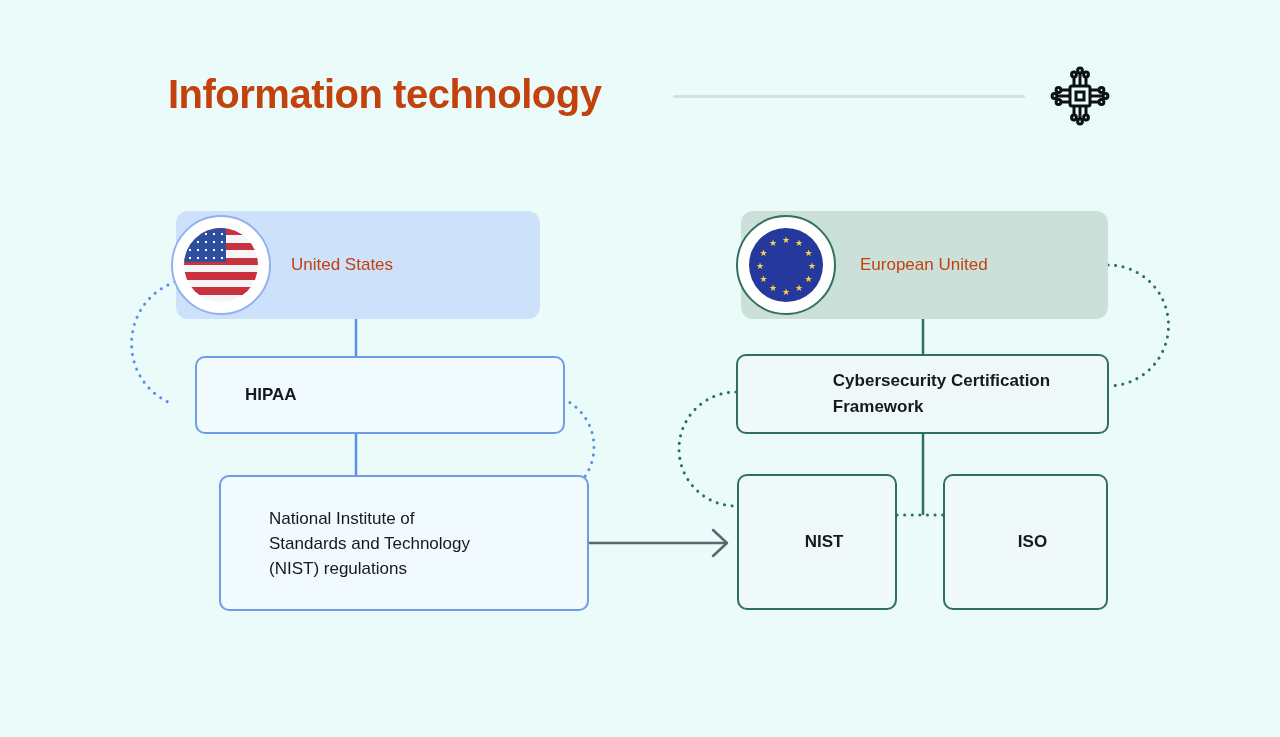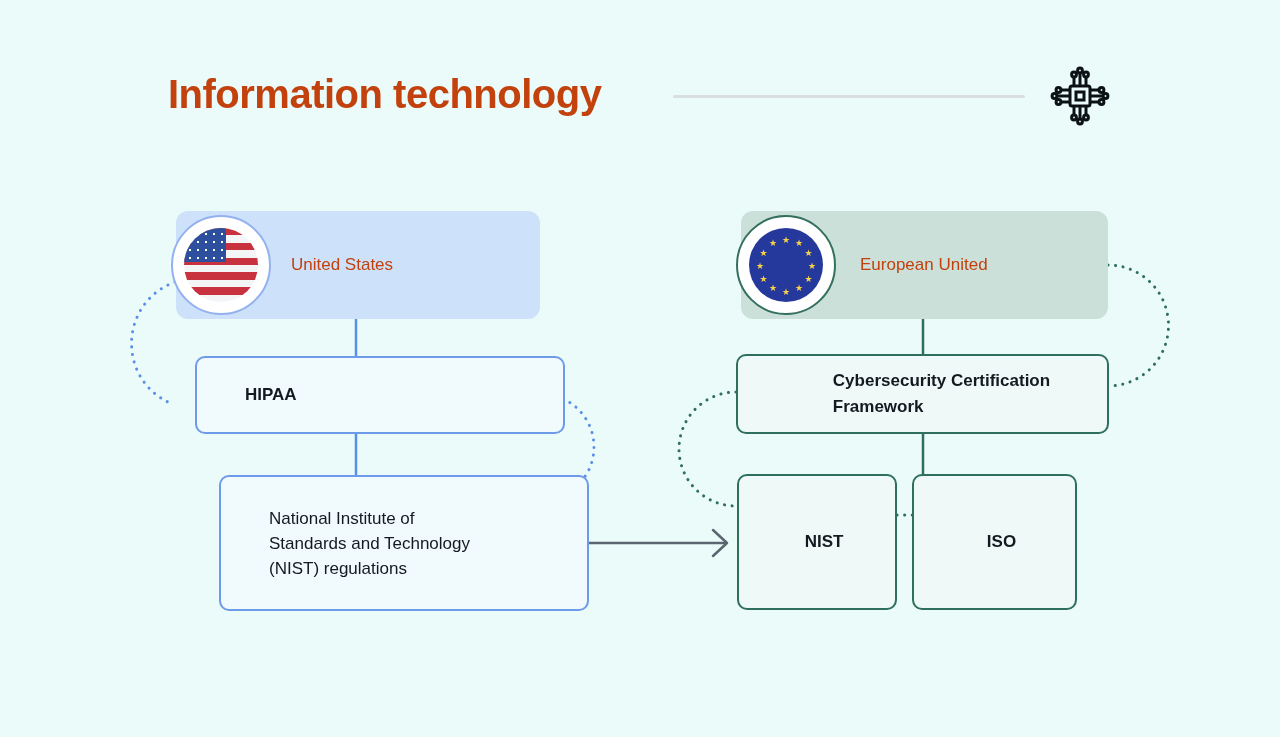--- a/index.html
+++ b/index.html
@@ -43,21 +43,21 @@
   .node.blue { border:2px solid #6d9be9; background:#f1fafd; }
   .node.green { border:2px solid #2e6f5d; background:#effaf8; }
   .node.left-pad-blue { padding-left:48px; }
   .node.left-pad-green { padding-left:38px;justify-content:center; }
   .node.center { justify-content:center; text-align:center;padding-left:14px; }
 
   .hipaa { left:171px; top:356px; width:370px; height:78px; font-weight:700;margin-left:24px; }
   .nist-reg { left:171px; top:475px; width:370px; height:136px; font-weight:500; line-height:25px;margin-left:48px; }
   .cyber { left:736px; top:354px; width:373px; height:80px; font-weight:600; line-height:26px; }
   .nist { left:737px; top:474px; width:160px; height:136px; font-weight:600; }
-  .iso { left:912px; top:474px; width:165px; height:136px; font-weight:600; }
+  .iso { left:943px; top:474px; width:165px; height:136px; font-weight:600; }
 </style>
 </head>
 <body>
 
 <div class="canvas">
 
   <svg class="connectors" viewBox="0 0 1280 737" fill="none">
 
     <path d="M356 319 V356" stroke="#5a8ee8" stroke-width="2.5"></path>
     <path d="M356 434 V475" stroke="#5a8ee8" stroke-width="2.5"></path>

